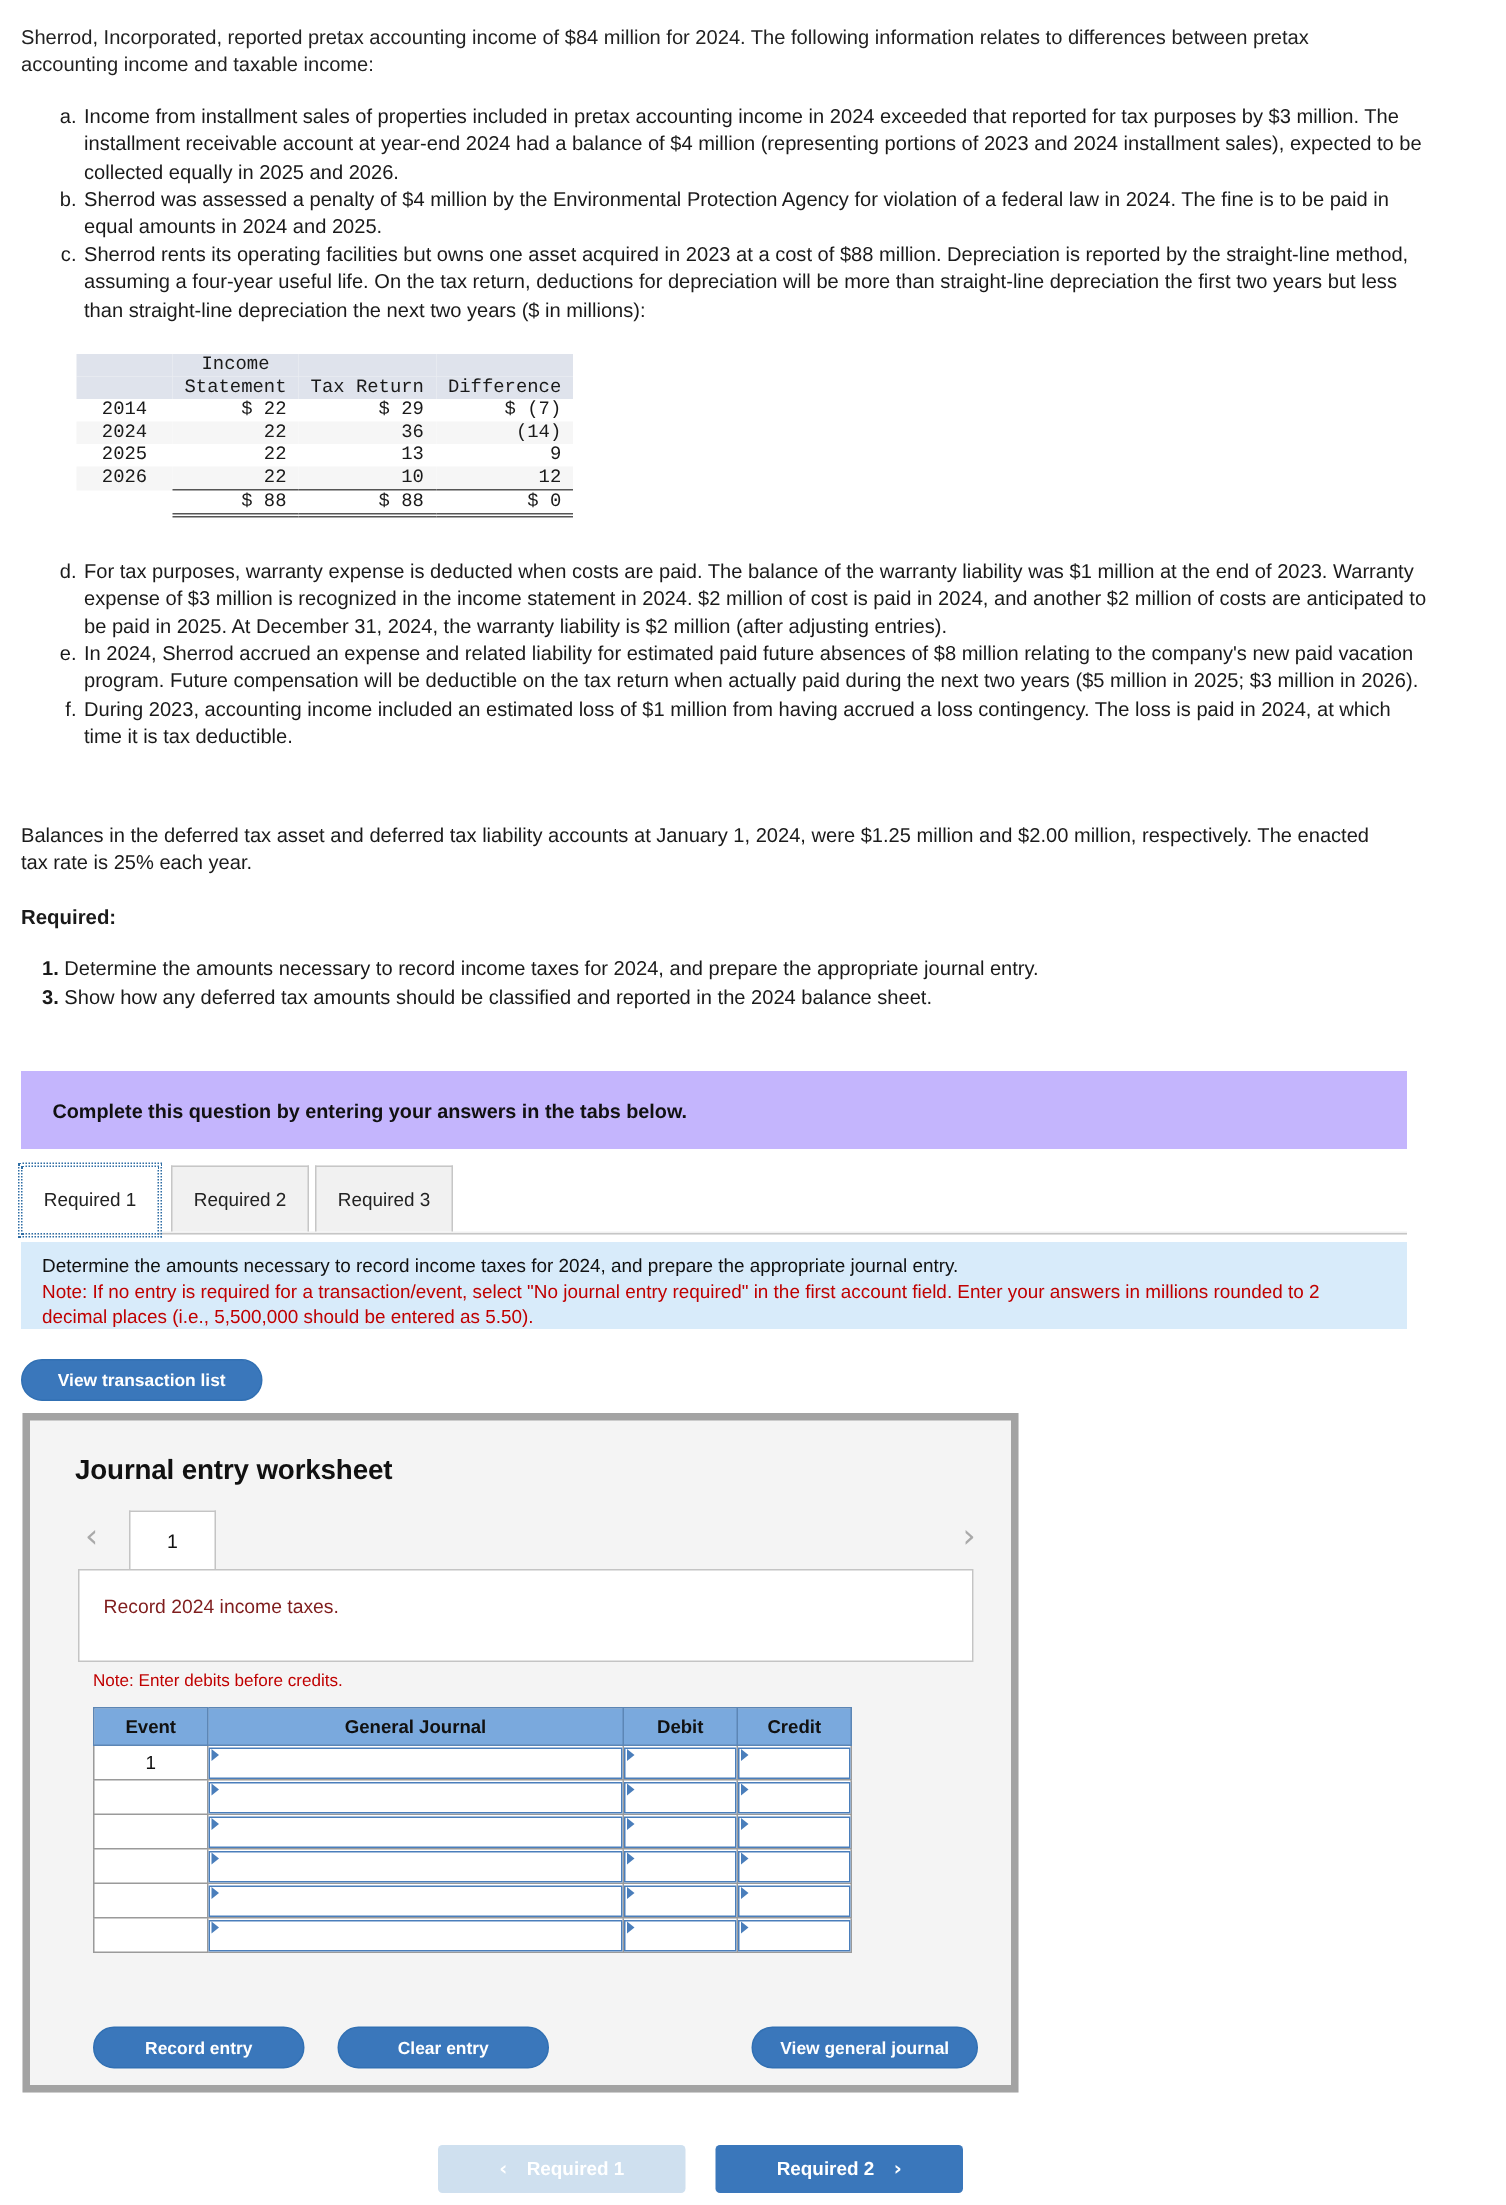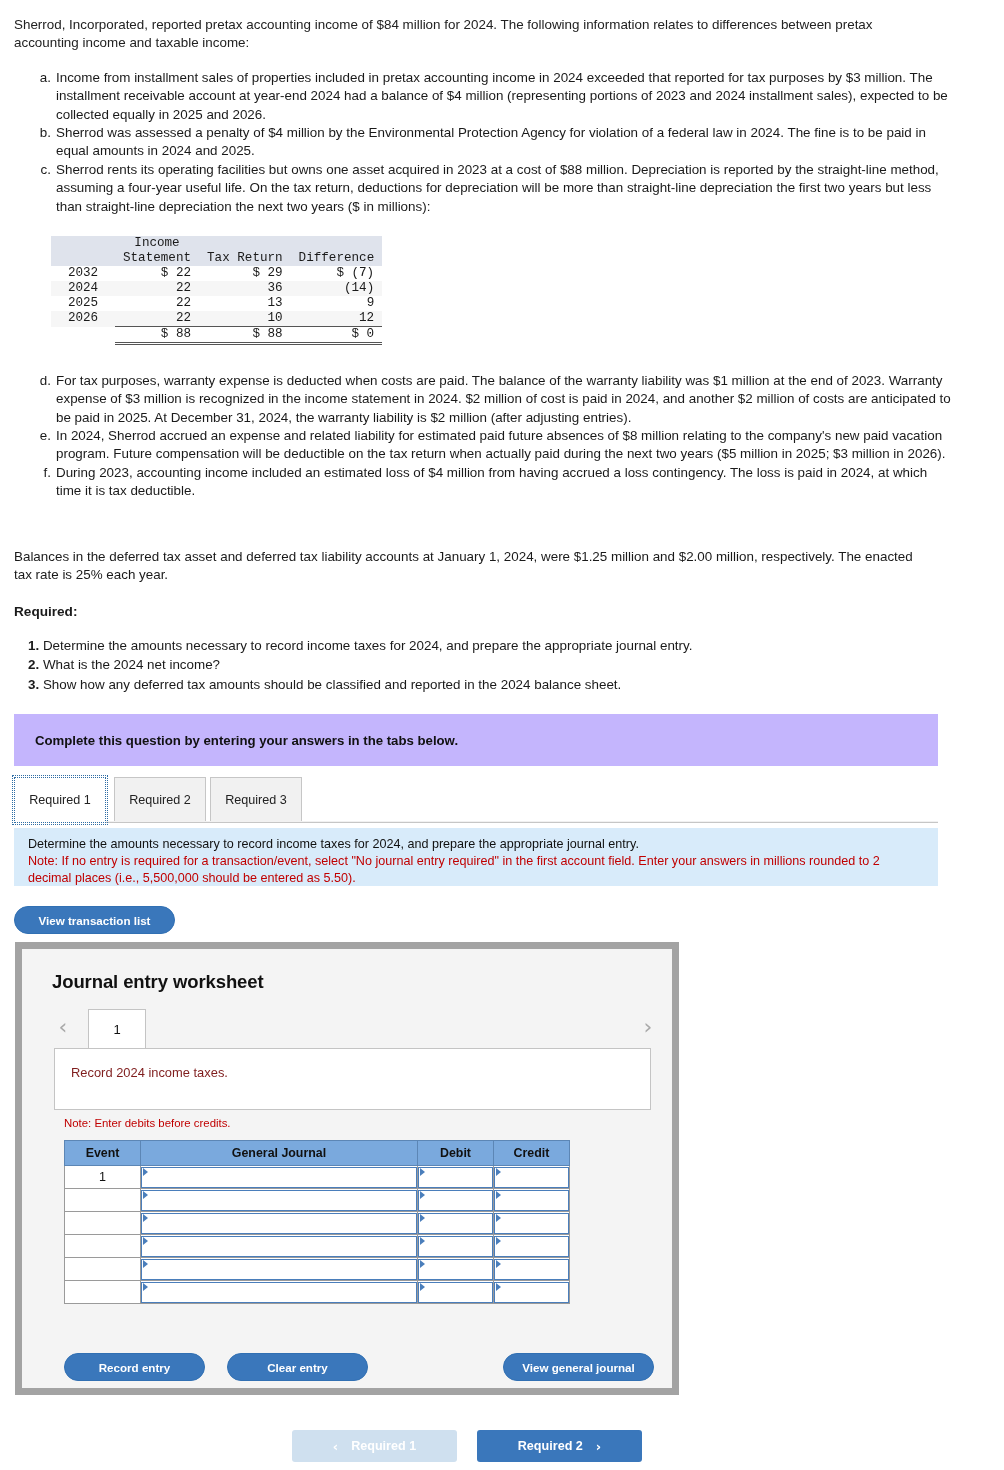--- a/index.html
+++ b/index.html
@@ -189,21 +189,21 @@
     left: 14px; top: 906px;
     width: 161px; height: 28px;
   }
 
   
   .worksheet {
     position: absolute;
     left: 15px; top: 942px;
     width: 664px; height: 453px;
     background: #f4f4f4;
-    border: 7px solid #a3a3a3;
+    border: 5px solid #a3a3a3;
   }
   .ws-title {
     position: absolute;
     left: 30px; top: 22px;
     font-size: 18.5px;
     font-weight: bold;
     color: #111;
     letter-spacing: -0.1px;
   }
   .ws-nav {
@@ -385,21 +385,21 @@
       </tr>
       <tr>
         <th class="yr"></th>
         <th>Statement</th>
         <th>Tax Return</th>
         <th>Difference</th>
       </tr>
     </thead>
     <tbody>
       <tr>
-        <td class="yr">2032</td>
+        <td class="yr">2014</td>
         <td>$ 22</td>
         <td>$ 29</td>
         <td>$ (7)</td>
       </tr>
       <tr class="alt">
         <td class="yr">2024</td>
         <td>22</td>
         <td>36</td>
         <td>(14)</td>
       </tr>
@@ -431,35 +431,31 @@
   <div class="abc-item">
     <div class="abc-marker">d.</div>
     <div class="abc-text">For tax purposes, warranty expense is deducted when costs are paid. The balance of the warranty liability was $1 million at the end of 2023. Warranty expense of $3 million is recognized in the income statement in 2024. $2 million of cost is paid in 2024, and another $2 million of costs are anticipated to be paid in 2025. At December 31, 2024, the warranty liability is $2 million (after adjusting entries).</div>
   </div>
   <div class="abc-item">
     <div class="abc-marker">e.</div>
     <div class="abc-text">In 2024, Sherrod accrued an expense and related liability for estimated paid future absences of $8 million relating to the company's new paid vacation program. Future compensation will be deductible on the tax return when actually paid during the next two years ($5 million in 2025; $3 million in 2026).</div>
   </div>
   <div class="abc-item">
     <div class="abc-marker">f.</div>
-    <div class="abc-text">During 2023, accounting income included an estimated loss of $4 million from having accrued a loss contingency. The loss is paid in 2024, at which time it is tax deductible.</div>
+    <div class="abc-text">During 2023, accounting income included an estimated loss of $1 million from having accrued a loss contingency. The loss is paid in 2024, at which time it is tax deductible.</div>
   </div>
 </div>
 
 <div class="balances">Balances in the deferred tax asset and deferred tax liability accounts at January 1, 2024, were $1.25 million and $2.00 million, respectively. The enacted tax rate is 25% each year.</div>
 
 <div class="required-head">Required:</div>
 <div class="required-list">
   <div>
     <span class="num">1.</span>
     <span>Determine the amounts necessary to record income taxes for 2024, and prepare the appropriate journal entry.</span>
-  </div>
-  <div>
-    <span class="num">2.</span>
-    <span>What is the 2024 net income?</span>
   </div>
   <div>
     <span class="num">3.</span>
     <span>Show how any deferred tax amounts should be classified and reported in the 2024 balance sheet.</span>
   </div>
 </div>
 
 <div class="complete-bar">
   <span>Complete this question by entering your answers in the tabs below.</span>
 </div>

